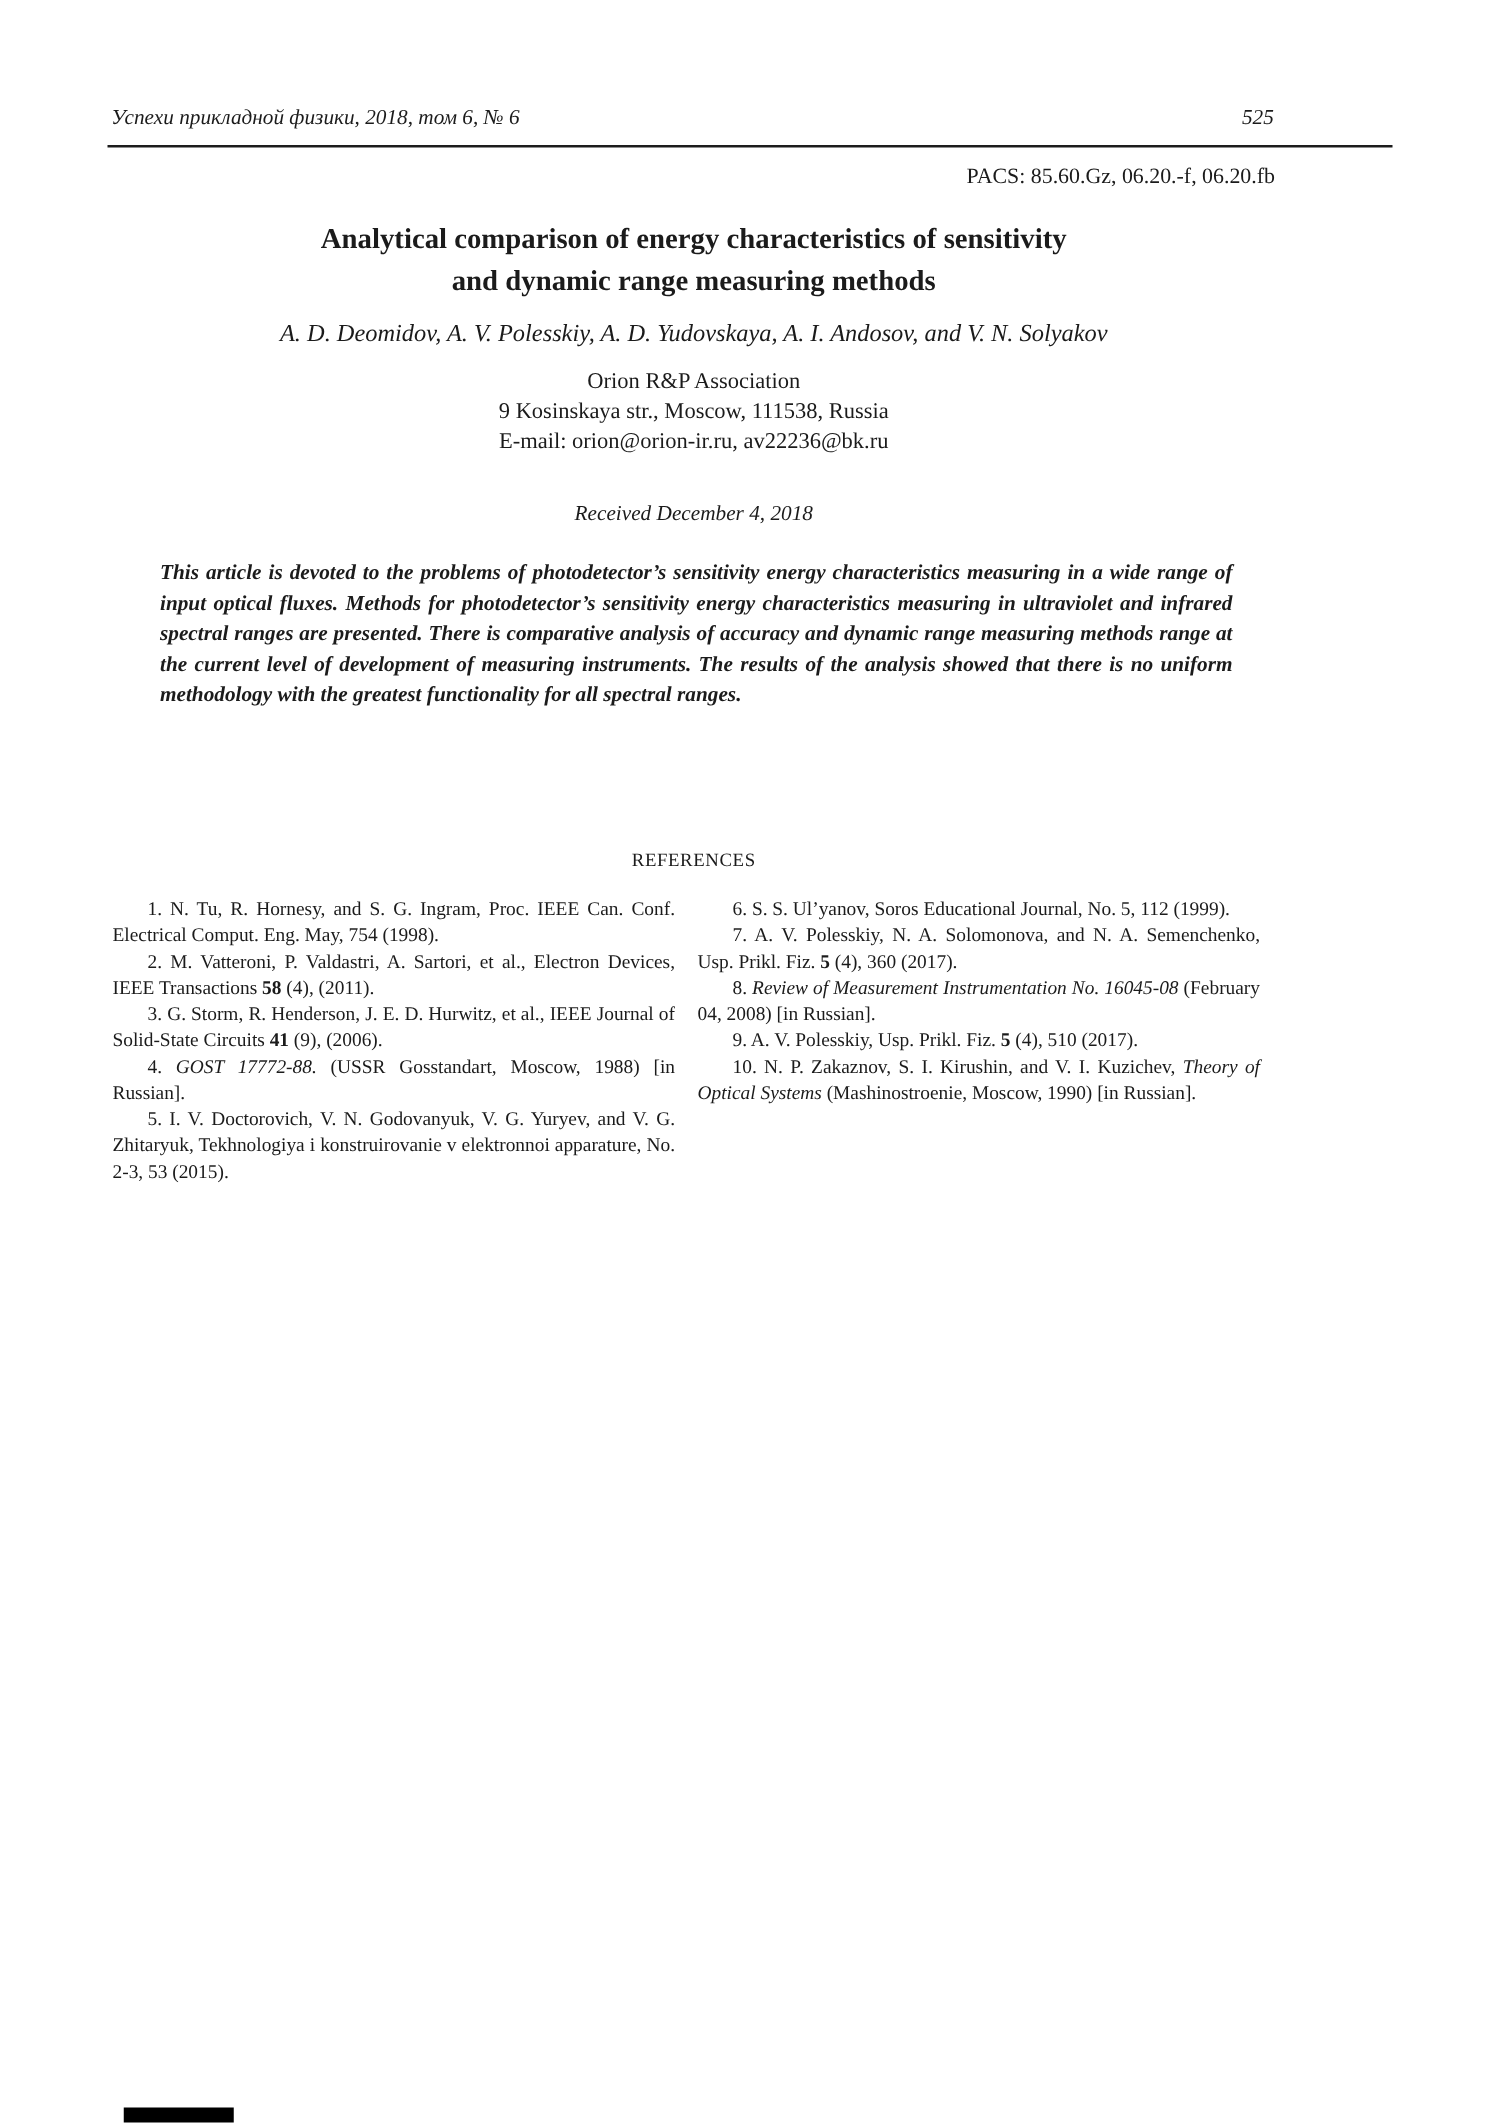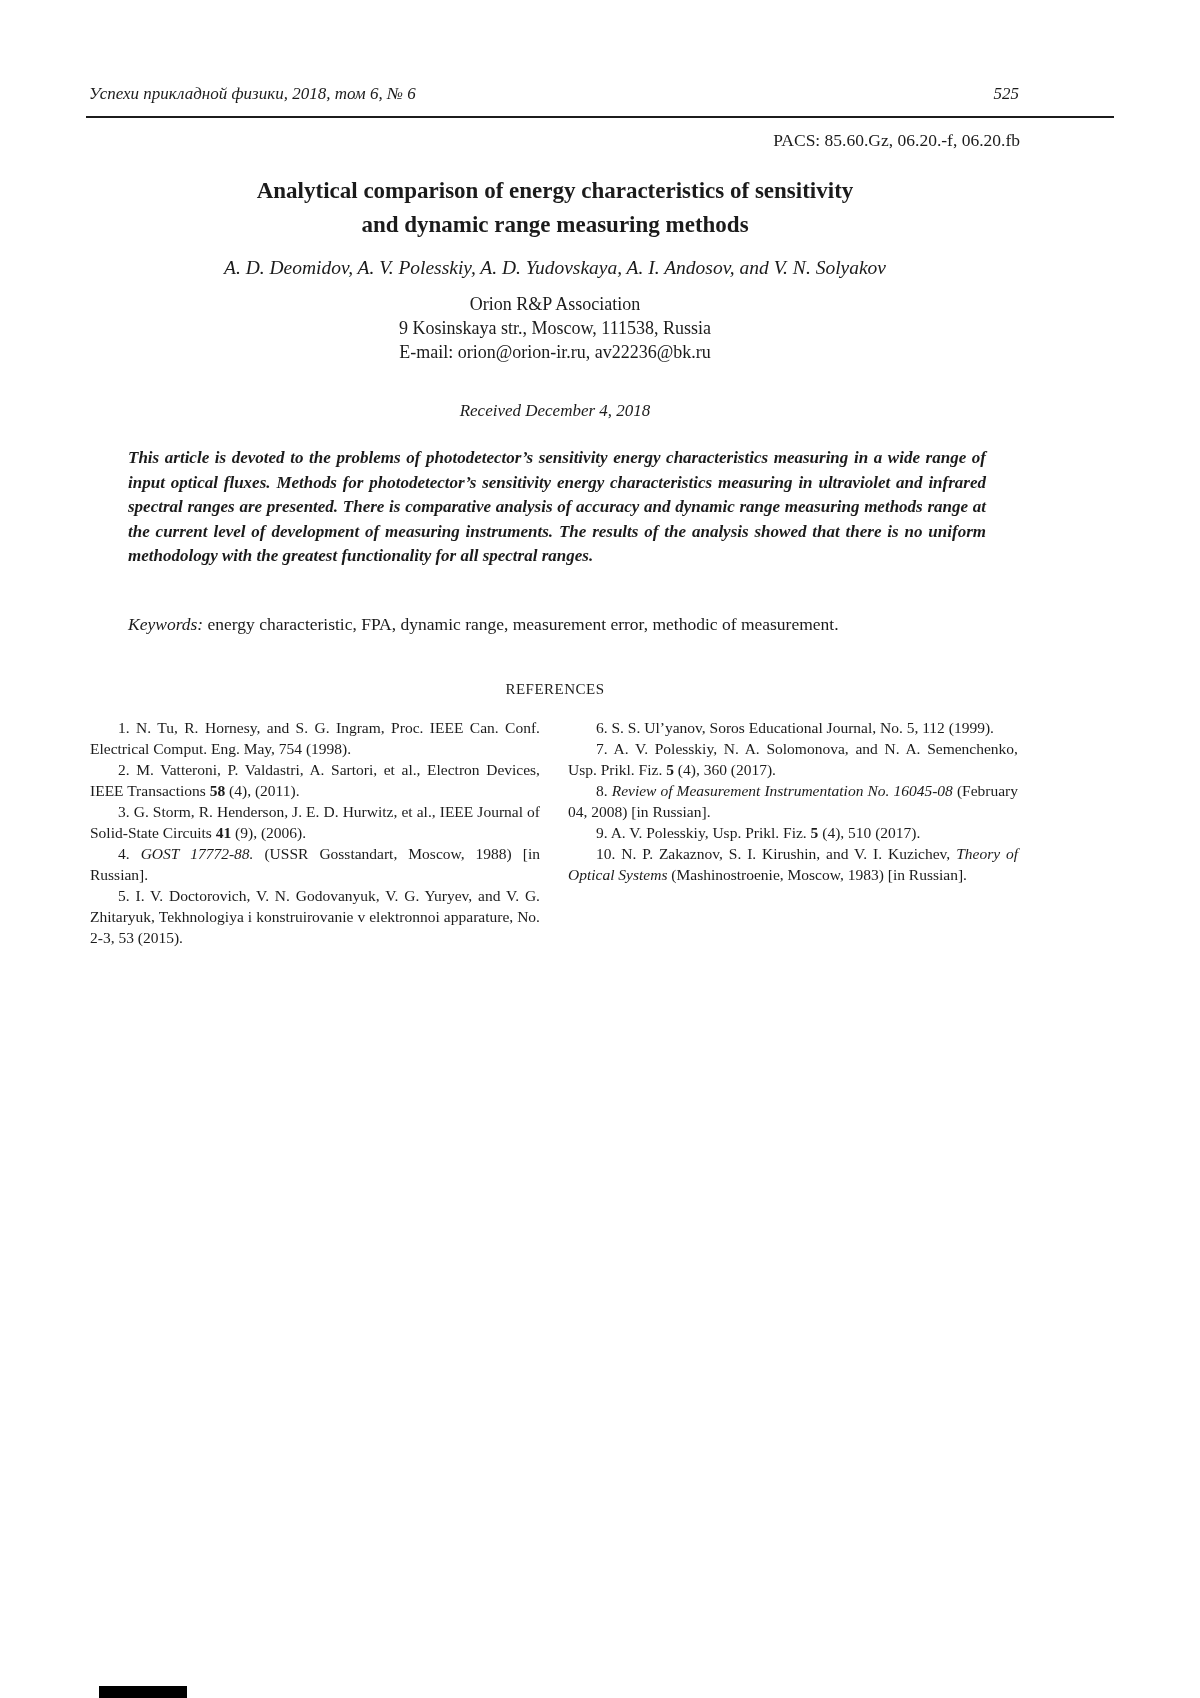--- a/index.html
+++ b/index.html
@@ -54,21 +54,21 @@
     font-size:17.5px;
   }
 
   .refs-heading {
     position:absolute; top:681px; left:90px; width:930px;
     text-align:center; font-size:15px; letter-spacing:0.5px;
   }
 
   .refs {
     position:absolute; top:717px; left:90px; width:930px;
-    display:flex; gap:28px;
+    display:flex; gap:18px;
   }
   .ref-col { width:450px; font-size:15.5px; line-height:21px; text-align:justify; }
   .ref { text-indent:28px; }
 
   .b { font-weight:bold; }
   .i { font-style:italic; }
 
   .scan-artifact {
     position:absolute; left:99px; top:1686px; width:88px; height:12px; background:#000;
   }
@@ -97,23 +97,20 @@
   <div class="affiliation">
     <p>Orion R&amp;P Association</p>
     <p>9 Kosinskaya str., Moscow, 111538, Russia</p>
     <p>E-mail: orion@orion-ir.ru, av22236@bk.ru</p>
   </div>
 
   <div class="received">Received December 4, 2018</div>
 
   <div class="abstract">This article is devoted to the problems of photodetector’s sensitivity energy characteristics measuring in a wide range of input optical fluxes. Methods for photodetector’s sensitivity energy characteristics measuring in ultraviolet and infrared spectral ranges are presented. There is comparative analysis of accuracy and dynamic range measuring methods range at the current level of development of measuring instruments. The results of the analysis showed that there is no uniform methodology with the greatest functionality for all spectral ranges.</div>
 
-  <p class="keywords">
-    <span class="i">Keywords:</span><span> energy characteristic, FPA, dynamic range, measurement error, methodic of measurement.</span>
-  </p>
 
   <div class="refs-heading">REFERENCES</div>
 
   <div class="refs">
     <div class="ref-col">
 
         <p class="ref"><span>1. N. Tu, R. Hornesy, and S. G. Ingram, Proc. IEEE Can. Conf. Electrical Comput. Eng. May, 754 (1998).</span></p>
 
         <p class="ref"><span>2. M. Vatteroni, P. Valdastri, A. Sartori, et al., Electron Devices, IEEE Transactions </span><span class="b">58</span><span> (4), (2011).</span></p>
 
@@ -126,19 +123,19 @@
     <div class="ref-col">
 
         <p class="ref"><span>6. S. S. Ul’yanov, Soros Educational Journal, No. 5, 112 (1999).</span></p>
 
         <p class="ref"><span>7. A. V. Polesskiy, N. A. Solomonova, and N. A. Semenchenko, Usp. Prikl. Fiz. </span><span class="b">5</span><span> (4), 360 (2017).</span></p>
 
         <p class="ref"><span>8. </span><span class="i">Review of Measurement Instrumentation No. 16045-08</span><span> (February 04, 2008) [in Russian].</span></p>
 
         <p class="ref"><span>9. A. V. Polesskiy, Usp. Prikl. Fiz. </span><span class="b">5</span><span> (4), 510 (2017).</span></p>
 
-        <p class="ref"><span>10. N. P. Zakaznov, S. I. Kirushin, and V. I. Kuzichev, </span><span class="i">Theory of Optical Systems</span><span> (Mashinostroenie, Moscow, 1983) [in Russian].</span></p>
+        <p class="ref"><span>10. N. P. Zakaznov, S. I. Kirushin, and V. I. Kuzichev, </span><span class="i">Theory of Optical Systems</span><span> (Mashinostroenie, Moscow, 1990) [in Russian].</span></p>
       </div>
   </div>
 
   <div class="scan-artifact"></div>
 
 </div>
 
 </body></html>

